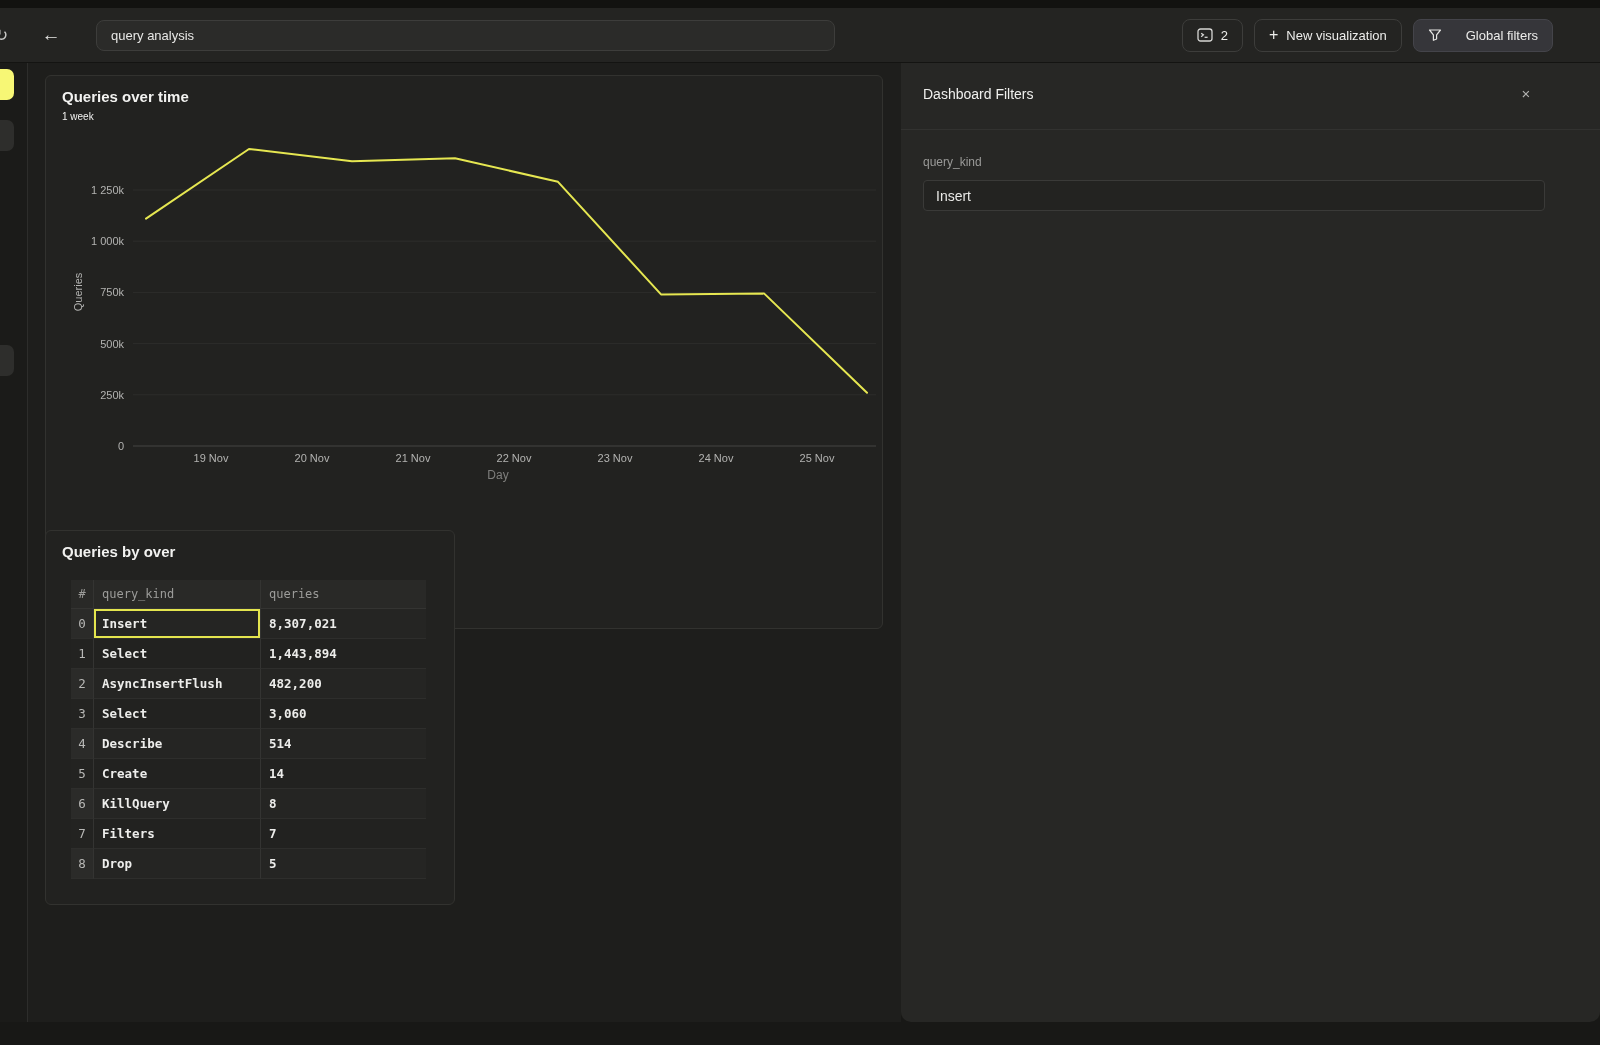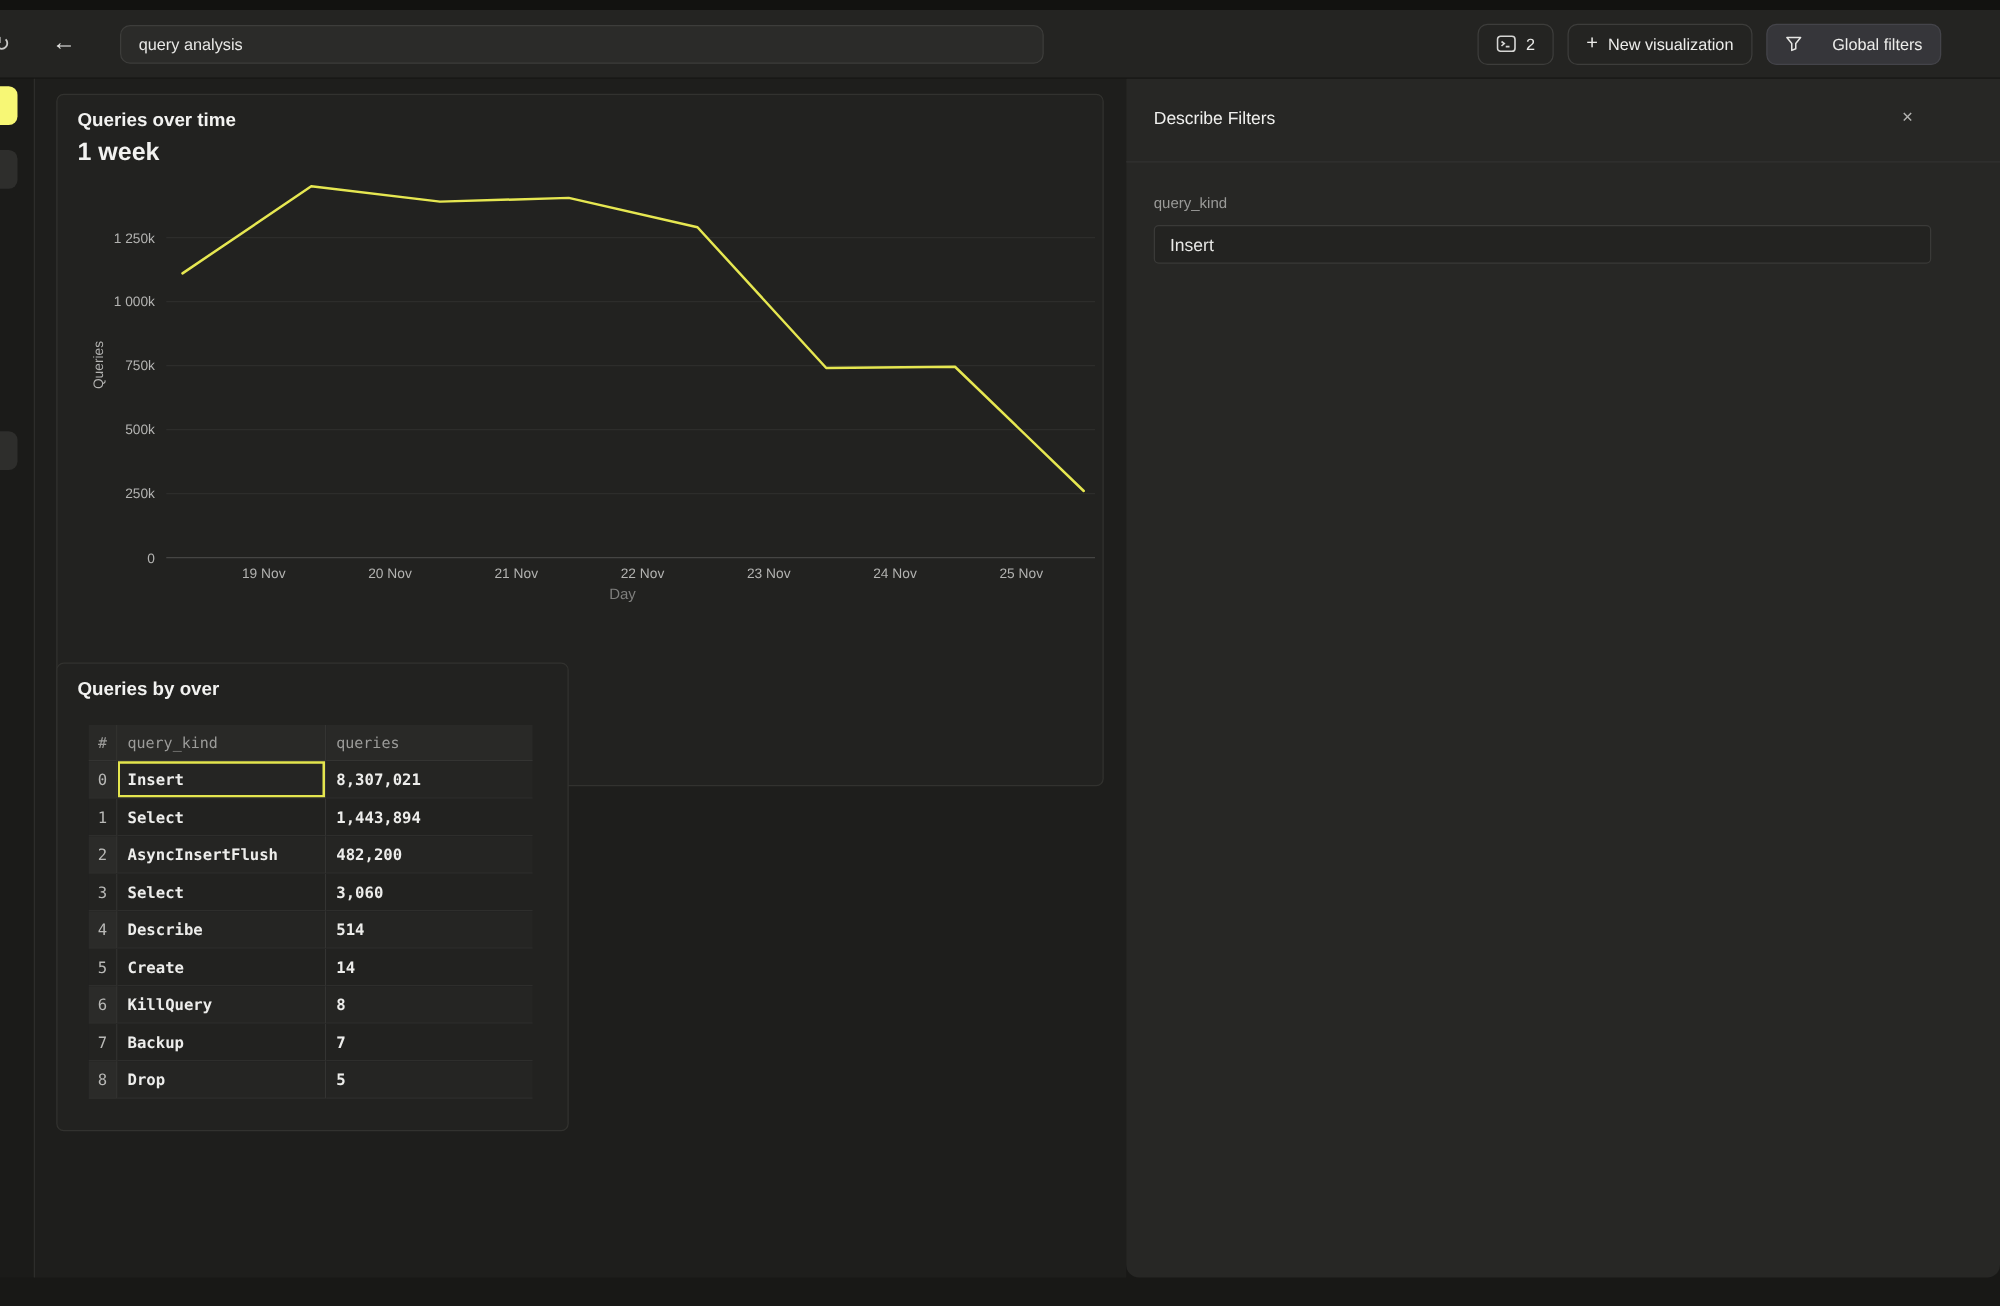--- a/index.html
+++ b/index.html
@@ -35,21 +35,21 @@
   .rail-thumb.idle1 { background:#2e2e2c; top:57px; }
   .rail-thumb.idle2 { background:#2e2e2c; top:282px; }
 
   .canvas { width:873px; background:#1e1e1c; position:relative; }
 
   
   .panel { position:absolute; background:#222220; border:1px solid #32322f; border-radius:6px; }
   .chart-panel { left:17px; top:12px; width:838px; height:554px;text-align:right; }
   .table-panel { left:17px; top:467px; width:410px; height:375px; }
   .panel-title { position:absolute; left:16px; top:12px; font-size:15px; font-weight:bold; color:#f2f2f0; }
-  .panel-subtitle { position:absolute; left:16px; top:35px; font-size:20px; font-weight:bold; color:#f2f2f0; }
+  .panel-subtitle { position:absolute; left:16px; top:35px; font-size:10px; font-weight:normal; color:#f2f2f0; }
 
   .chart-svg { position:absolute; left:0; top:0; }
   .chart-svg text { font-family:"Liberation Sans", sans-serif; }
 
   
   .q-table { position:absolute; left:25px; top:49px; border-collapse:separate; border-spacing:0;
              font-family:"DejaVu Sans Mono", monospace; }
   .q-table th { background:#292927; color:#9c9c9a; font-weight:normal; font-size:12px;
                 text-align:left; padding:7px 8px; border-bottom:1px solid #343432; height:29px; }
   .q-table th.col-idx { width:23px; text-align:center; padding:7px 4px; border-right:1px solid #343432; }
@@ -196,37 +196,37 @@
               <td class="kind">Create</td>
               <td class="val">14</td>
             </tr>
             <tr>
               <td class="idx">6</td>
               <td class="kind">KillQuery</td>
               <td class="val">8</td>
             </tr>
             <tr>
               <td class="idx">7</td>
-              <td class="kind">Backup</td>
+              <td class="kind">Filters</td>
               <td class="val">7</td>
             </tr>
             <tr>
               <td class="idx">8</td>
               <td class="kind">Drop</td>
               <td class="val">5</td>
             </tr>
           </tbody>
       </table>
     </section>
 
   </div>
 
   <aside class="filters-panel">
     <div class="fp-header">
-      <div class="fp-title">Describe Filters</div>
+      <div class="fp-title">Dashboard Filters</div>
       <button class="fp-close">×</button>
     </div>
     <div class="fp-field-label">query_kind</div>
     <input class="fp-input" value="Insert" style="">
   </aside>
 </div>
 
 <div class="bottom-bar"></div>
 
 </body></html>

